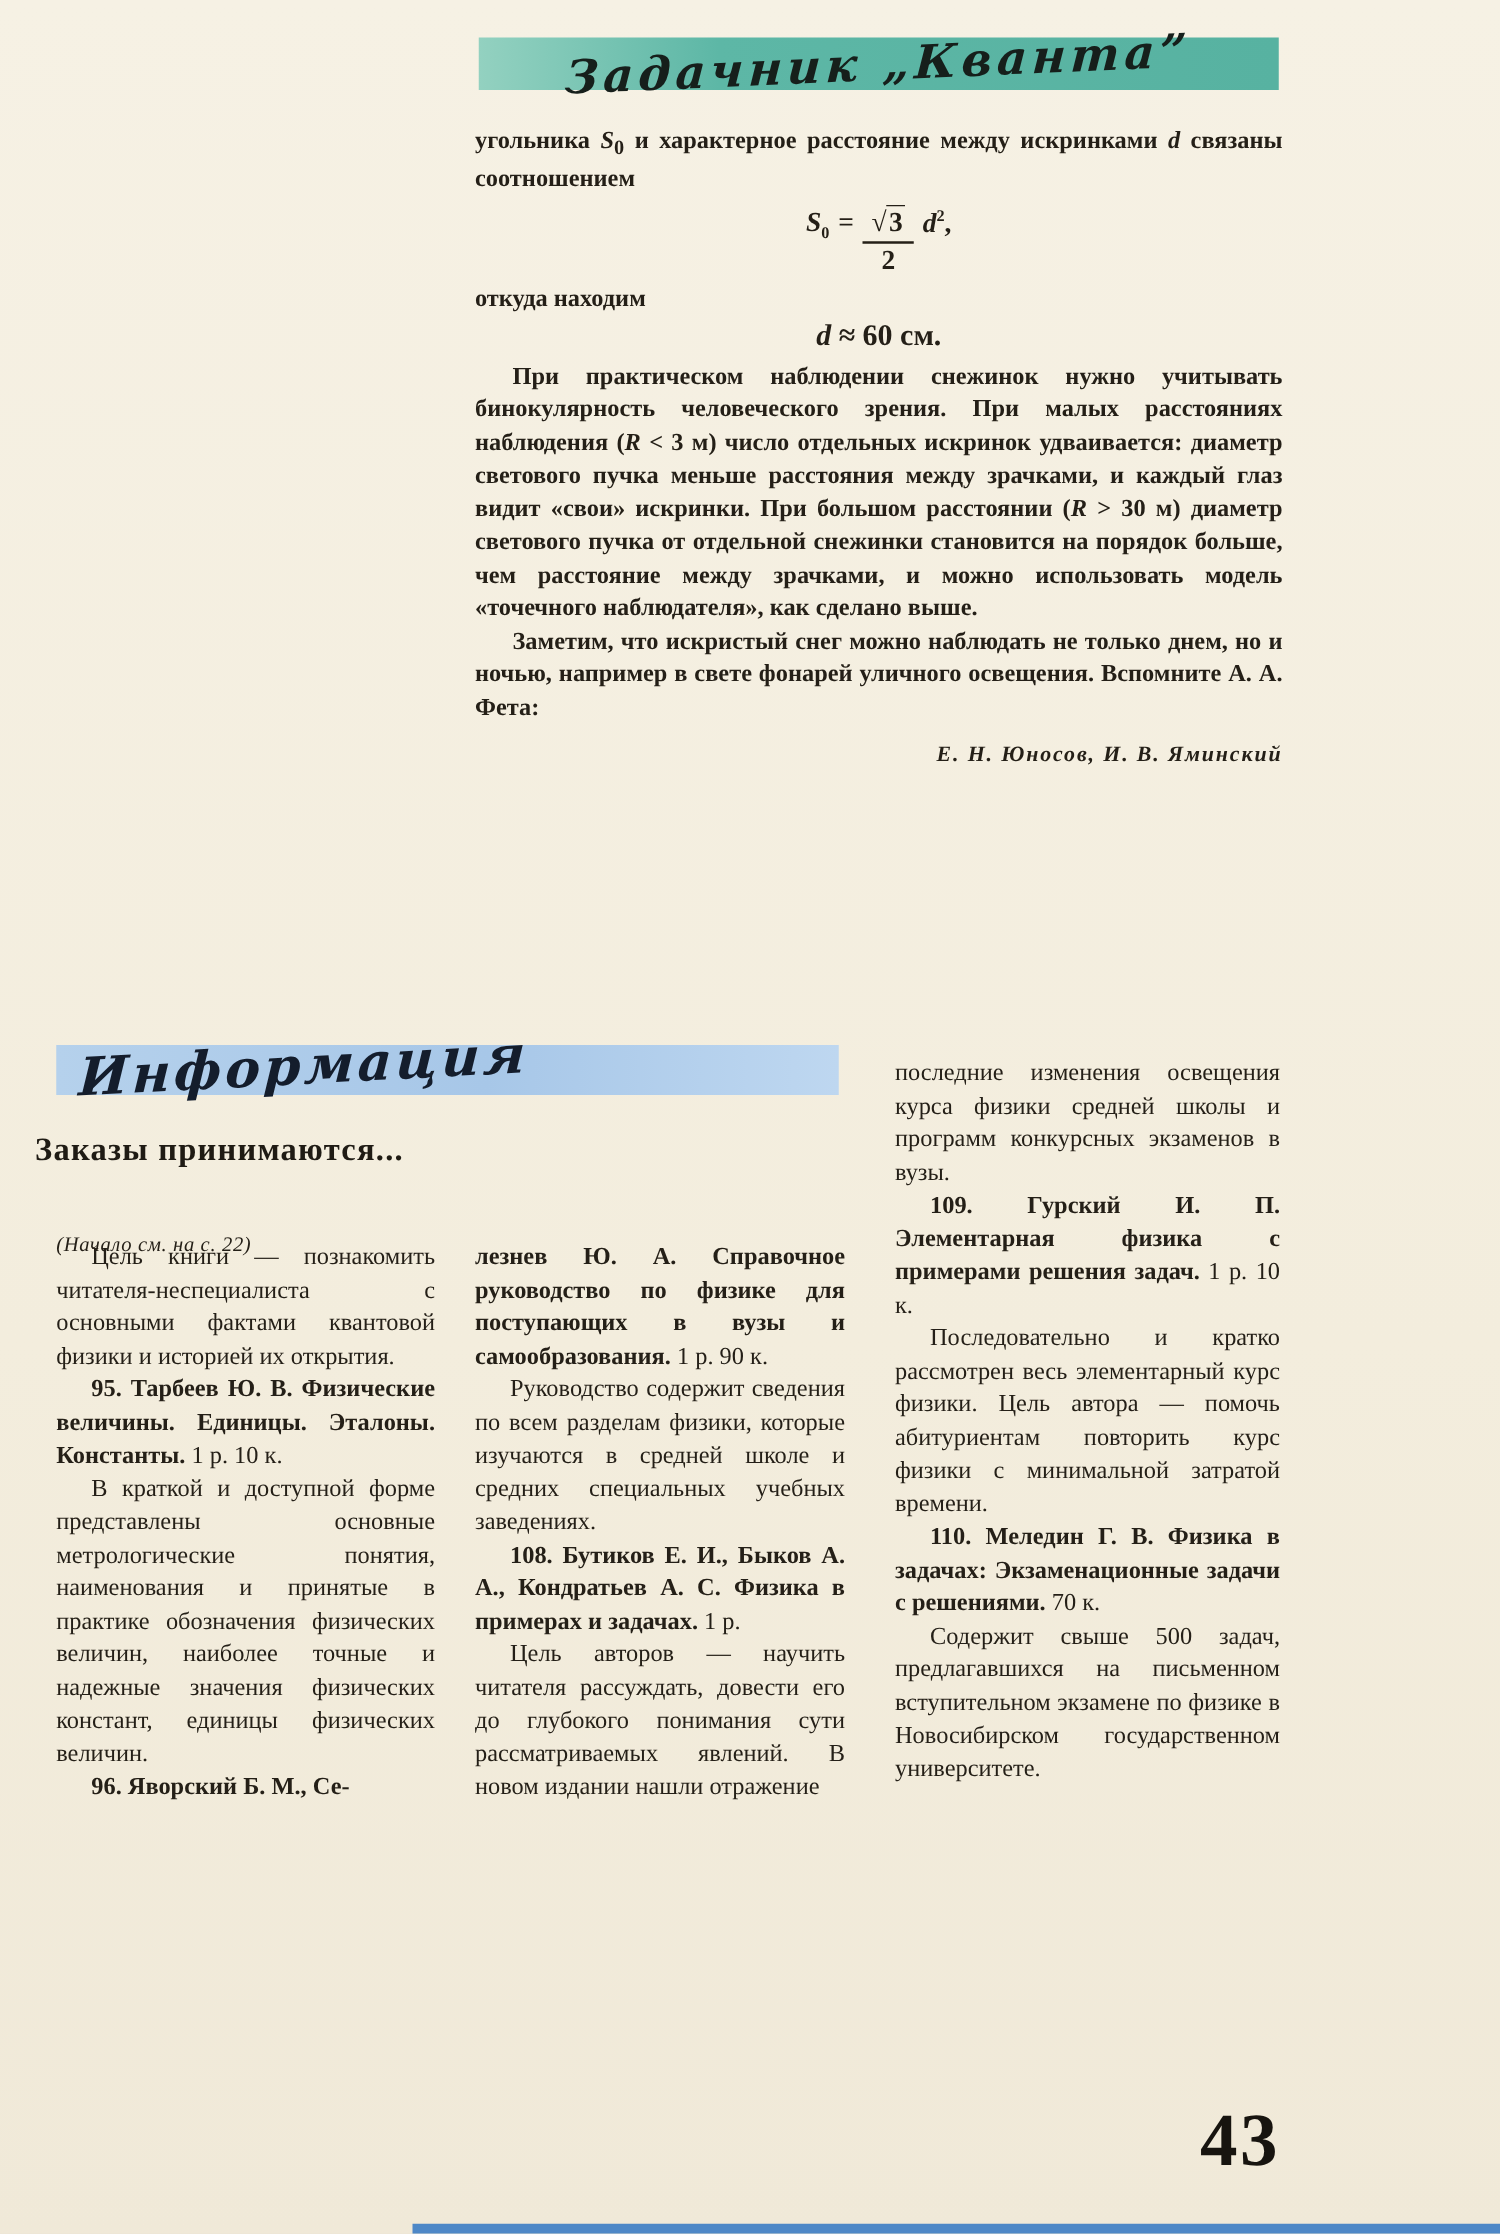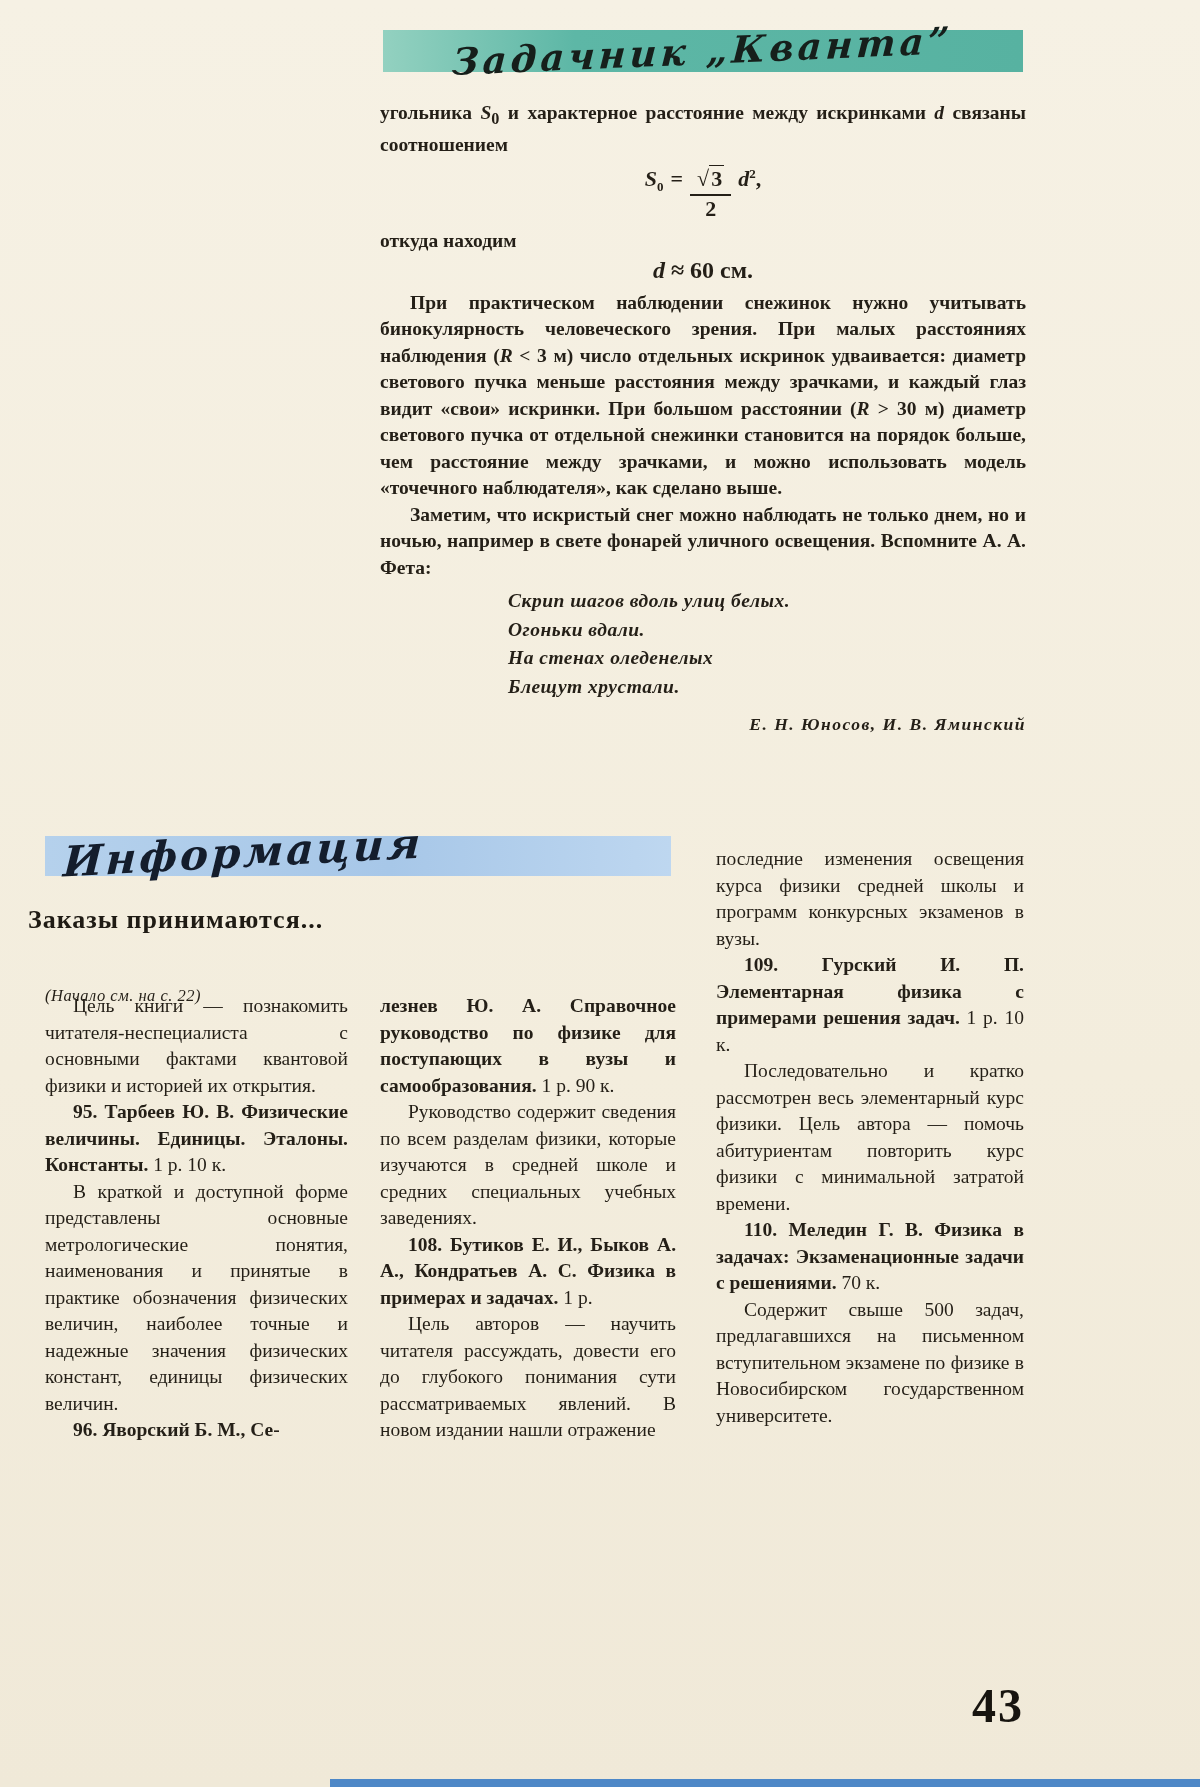--- a/index.html
+++ b/index.html
@@ -91,21 +91,21 @@
     font-size:19.5px; line-height:26.5px; text-align:justify;
   }
   .col .para { text-indent:0; }
   .col .para.indent { text-indent:28px; }
   .col1 { left:45px;  top:993px; width:303px; }
   .col2 { left:380px; top:993px; width:296px; }
   .col3 { left:716px; top:846px; width:308px; }
 
   .page-number {
     position:absolute; right:176px; top:1678px;
-    font-size:48px; font-weight:bold; letter-spacing:2px; color:#17140f;
+    font-size:60px; font-weight:bold; letter-spacing:2px; color:#17140f;
   }
   .footer-bar {
     position:absolute; left:330px; bottom:0; width:870px; height:8px;
     background:#4e88c7;
   }
 </style>
 </head>
 <body>
 
 <div class="sheet">
@@ -127,26 +127,20 @@
       <span><span class="var">d</span><sup>2</sup><span>,</span></span>
     </div>
 
     <p class="connector-line">откуда находим</p>
 
     <div class="result-line"><span class="var">d</span><span> ≈ 60 см.</span></div>
 
     <p class="indent"><span>При практическом наблюдении снежинок нужно учитывать бинокулярность человеческого зрения. При малых расстояниях наблюдения (</span><span class="ital">R</span><span> &lt; 3 м) число отдельных искринок удваивается: диаметр светового пучка меньше расстояния между зрачками, и каждый глаз видит «свои» искринки. При большом расстоянии (</span><span class="ital">R</span><span> &gt; 30 м) диаметр светового пучка от отдельной снежинки становится на порядок больше, чем расстояние между зрачками, и можно использовать модель «точечного наблюдателя», как сделано выше.</span></p>
     <p class="indent">Заметим, что искристый снег можно наблюдать не только днем, но и ночью, например в свете фонарей уличного освещения. Вспомните А. А. Фета:</p>
 
-    <div class="poem">
-        <div>Скрип шагов вдоль улиц белых.</div>
-        <div>Огоньки вдали.</div>
-        <div>На стенах оледенелых</div>
-        <div>Блещут хрустали.</div>
-      </div>
 
     <div class="authors">Е. Н. Юносов, И. В. Яминский</div>
   </div>
 
   <div class="banner-info">
     <span class="script-info">Информация</span>
   </div>
 
   <h1 class="info-heading">Заказы принимаются...</h1>
   <div class="info-note">(Начало см. на с. 22)</div>

